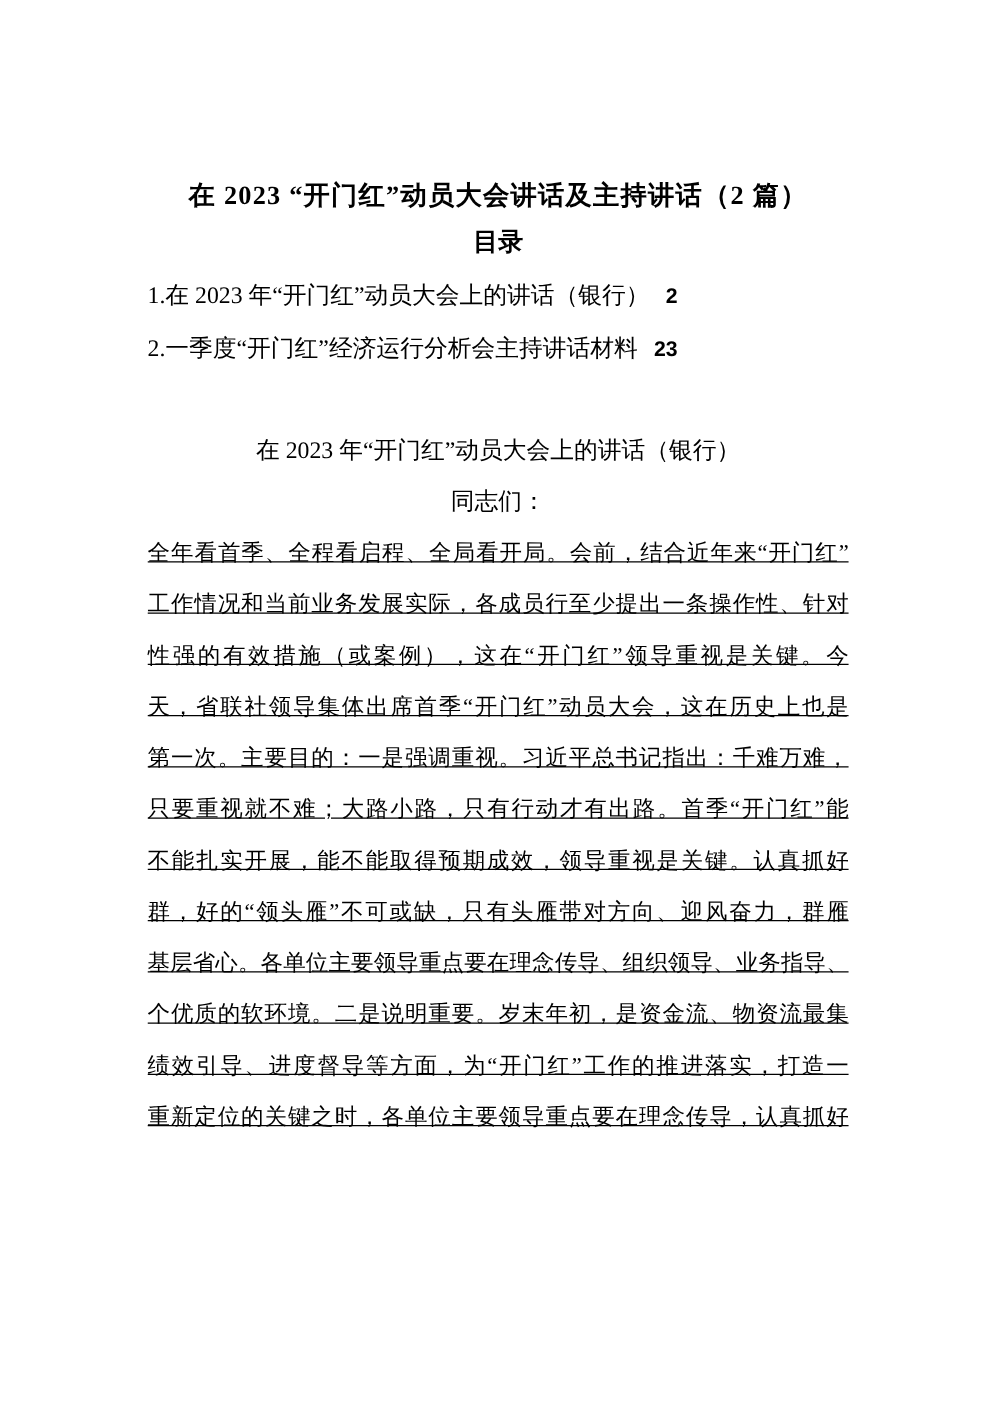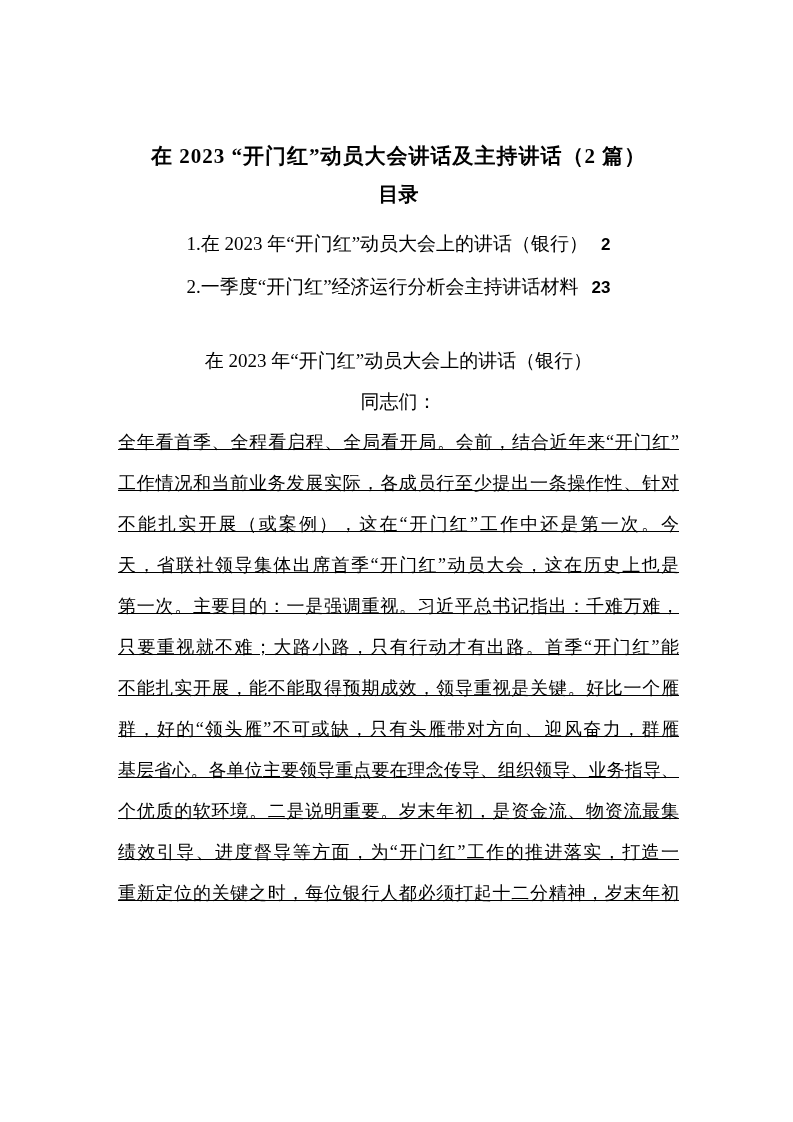--- a/index.html
+++ b/index.html
@@ -36,25 +36,25 @@
     font-size: 20px;
     line-height: 30px;
     font-weight: bold;
     text-align: center;
   }
   .toc-list {
     margin-top: 6px;
   }
   .toc-item {
     font-size: 19px;
-    line-height: 57px;
+    line-height: 43px;
     height: 43px;
     overflow: hidden;
     white-space: nowrap;
-    text-align: center;
+    text-align: left;
   }
   .toc-page-num {
     display: inline-block;
     margin-left: 13px;
     font-family: "Liberation Sans", "DejaVu Sans", sans-serif;
     font-size: 17px;
     font-weight: 600;
   }
   .section {
     margin-top: 39px;
@@ -100,27 +100,27 @@
       </div>
     </div>
 
     <div class="section">
       <div class="section-heading">在 2023 年“开门红”动员大会上的讲话（银行）</div>
       <div class="salutation">同志们：</div>
 
       <div class="paragraph">
         <div class="body-line">全年看首季、全程看启程、全局看开局。会前，结合近年来“开门红”</div>
         <div class="body-line">工作情况和当前业务发展实际，各成员行至少提出一条操作性、针对</div>
-        <div class="body-line">不能扎实开展（或案例），这在“开门红”工作中还是第一次。今</div>
+        <div class="body-line">性强的有效措施（或案例），这在“开门红”领导重视是关键。今</div>
         <div class="body-line">天，省联社领导集体出席首季“开门红”动员大会，这在历史上也是</div>
         <div class="body-line">第一次。主要目的：一是强调重视。习近平总书记指出：千难万难，</div>
         <div class="body-line">只要重视就不难；大路小路，只有行动才有出路。首季“开门红”能</div>
-        <div class="body-line">不能扎实开展，能不能取得预期成效，领导重视是关键。好比一个雁</div>
+        <div class="body-line">不能扎实开展，能不能取得预期成效，领导重视是关键。认真抓好</div>
         <div class="body-line">群，好的“领头雁”不可或缺，只有头雁带对方向、迎风奋力，群雁</div>
         <div class="body-line">基层省心。各单位主要领导重点要在理念传导、组织领导、业务指导、</div>
         <div class="body-line">个优质的软环境。二是说明重要。岁末年初，是资金流、物资流最集</div>
         <div class="body-line">绩效引导、进度督导等方面，为“开门红”工作的推进落实，打造一</div>
-        <div class="body-line">重新定位的关键之时，每位银行人都必须打起十二分精神，岁末年初</div>
+        <div class="body-line">重新定位的关键之时，各单位主要领导重点要在理念传导，认真抓好</div>
       </div>
     </div>
 
   </div>
 </div>
 
 </body></html>

